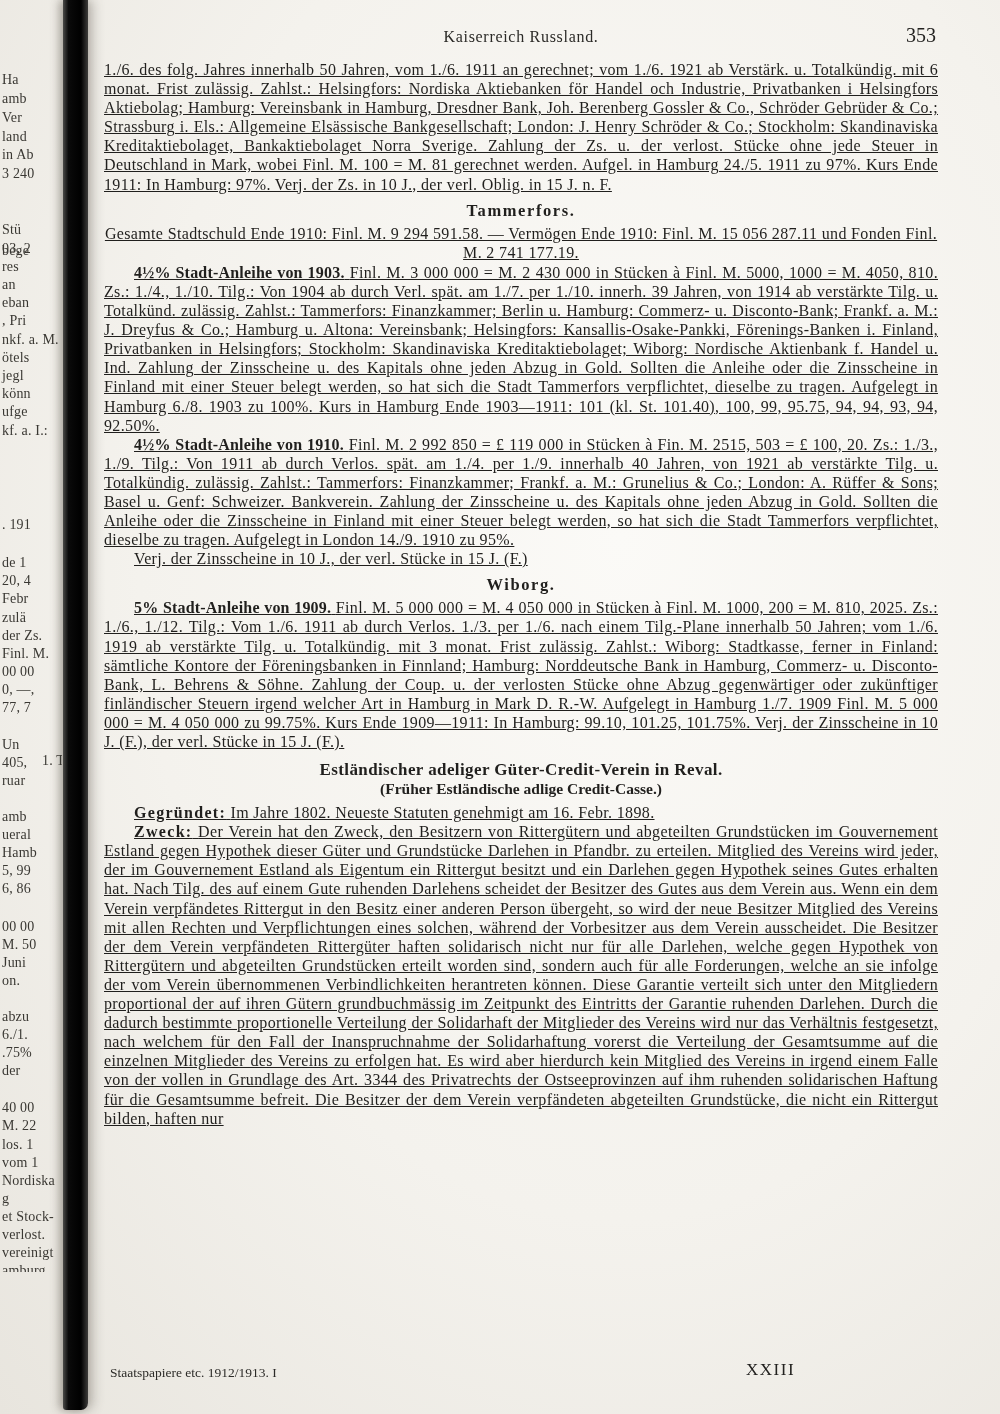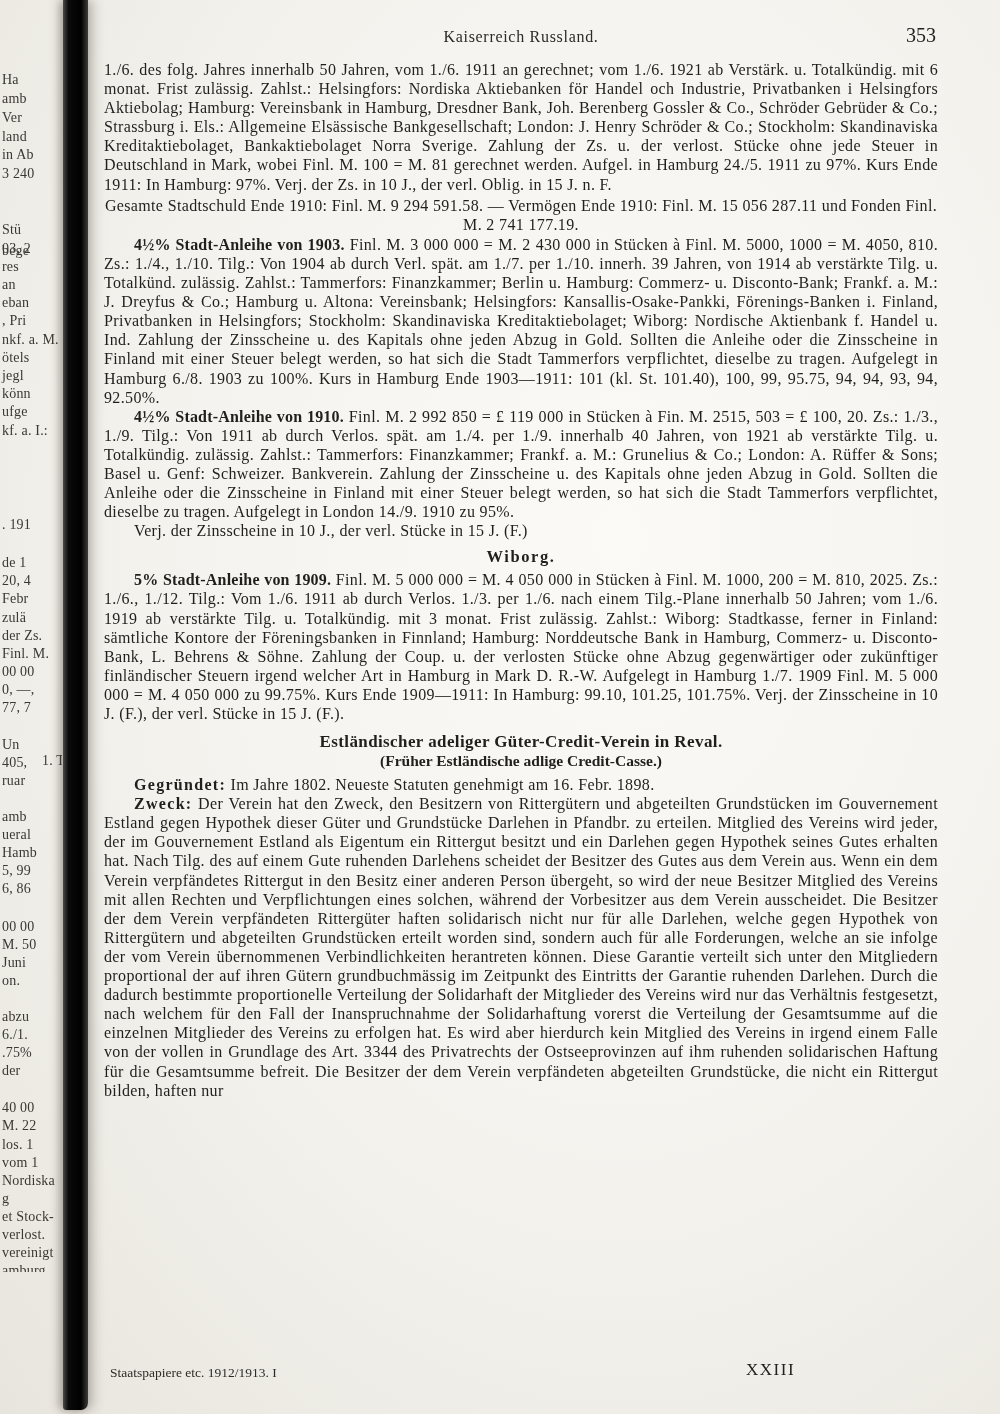--- a/index.html
+++ b/index.html
@@ -20,21 +20,21 @@
   
   .margin-col { position:absolute; left:0; top:0; width:62px; height:1272px; overflow:hidden; }
   .frag { position:absolute; left:2px; font-size:14px; color:#3a3833; white-space:nowrap; letter-spacing:.2px; }
 
   .content { position:absolute; left:104px; top:24px; width:834px; }
 
   .pagehead { position:relative; height:36px; }
   .running-title { position:absolute; left:0; right:0; top:4px; text-align:center; font-size:16px; letter-spacing:.7px; color:#2b2a27; }
   .pageno { position:absolute; right:2px; top:0; font-size:20px; color:#232220; }
 
-  p.body { font-size:16px; line-height:19.1px; letter-spacing:.35px; text-align:justify; text-indent:30px; }
+  p.body { font-size:16px; line-height:19.1px; letter-spacing:.35px; text-align:justify; text-indent:30px;text-decoration:underline; }
   p.noindent { text-indent:0; }
   p.centered { text-align:center; text-indent:0; margin:2px 0 1px; }
 
   .sect { font-size:16.5px; font-weight:bold; text-align:center; letter-spacing:1.6px; margin:7px 0 3px; }
   .sect-big { font-size:17px; font-weight:bold; text-align:center; letter-spacing:.4px; margin:9px 0 0; }
   .sect-sub { font-size:15.5px; font-weight:bold; text-align:center; margin:0 0 5px; }
 
   .lead { font-weight:bold; letter-spacing:.2px; }
   .lead-sperr { font-weight:bold; letter-spacing:1.3px; }
 
@@ -109,20 +109,21 @@
   </div>
 
 <div class="content">
   <div class="pagehead">
     <span class="running-title">Kaiserreich Russland.</span>
     <span class="pageno">353</span>
   </div>
 
   <p class="body noindent">1./6. des folg. Jahres innerhalb 50 Jahren, vom 1./6. 1911 an gerechnet; vom 1./6. 1921 ab Verstärk. u. Totalkündig. mit 6 monat. Frist zulässig. Zahlst.: Helsingfors: Nordiska Aktiebanken för Handel och Industrie, Privatbanken i Helsingfors Aktiebolag; Hamburg: Vereinsbank in Hamburg, Dresdner Bank, Joh. Berenberg Gossler &amp; Co., Schröder Gebrüder &amp; Co.; Strassburg i. Els.: Allgemeine Elsässische Bankgesellschaft; London: J. Henry Schröder &amp; Co.; Stockholm: Skandinaviska Kreditaktiebolaget, Bankaktiebolaget Norra Sverige. Zahlung der Zs. u. der verlost. Stücke ohne jede Steuer in Deutschland in Mark, wobei Finl. M. 100 = M. 81 gerechnet werden. Aufgel. in Hamburg 24./5. 1911 zu 97%. Kurs Ende 1911: In Hamburg: 97%. Verj. der Zs. in 10 J., der verl. Oblig. in 15 J. n. F.</p>
 
+  <h2 class="sect">Tammerfors.</h2>
   <p class="body centered">Gesamte Stadtschuld Ende 1910: Finl. M. 9 294 591.58. — Vermögen Ende 1910: Finl. M. 15 056 287.11 und Fonden Finl. M. 2 741 177.19.</p>
 
   <p class="body"><span class="lead">4½% Stadt-Anleihe von 1903.</span> <span>Finl. M. 3 000 000 = M. 2 430 000 in Stücken à Finl. M. 5000, 1000 = M. 4050, 810. Zs.: 1./4., 1./10. Tilg.: Von 1904 ab durch Verl. spät. am 1./7. per 1./10. innerh. 39 Jahren, von 1914 ab verstärkte Tilg. u. Totalkünd. zulässig. Zahlst.: Tammerfors: Finanzkammer; Berlin u. Hamburg: Commerz- u. Disconto-Bank; Frankf. a. M.: J. Dreyfus &amp; Co.; Hamburg u. Altona: Vereinsbank; Helsingfors: Kansallis-Osake-Pankki, Förenings-Banken i. Finland, Privatbanken in Helsingfors; Stockholm: Skandinaviska Kreditaktiebolaget; Wiborg: Nordische Aktienbank f. Handel u. Ind. Zahlung der Zinsscheine u. des Kapitals ohne jeden Abzug in Gold. Sollten die Anleihe oder die Zinsscheine in Finland mit einer Steuer belegt werden, so hat sich die Stadt Tammerfors verpflichtet, dieselbe zu tragen. Aufgelegt in Hamburg 6./8. 1903 zu 100%. Kurs in Hamburg Ende 1903—1911: 101 (kl. St. 101.40), 100, 99, 95.75, 94, 94, 93, 94, 92.50%.</span></p>
 
   <p class="body"><span class="lead">4½% Stadt-Anleihe von 1910.</span> <span>Finl. M. 2 992 850 = £ 119 000 in Stücken à Fin. M. 2515, 503 = £ 100, 20. Zs.: 1./3., 1./9. Tilg.: Von 1911 ab durch Verlos. spät. am 1./4. per 1./9. innerhalb 40 Jahren, von 1921 ab verstärkte Tilg. u. Totalkündig. zulässig. Zahlst.: Tammerfors: Finanzkammer; Frankf. a. M.: Grunelius &amp; Co.; London: A. Rüffer &amp; Sons; Basel u. Genf: Schweizer. Bankverein. Zahlung der Zinsscheine u. des Kapitals ohne jeden Abzug in Gold. Sollten die Anleihe oder die Zinsscheine in Finland mit einer Steuer belegt werden, so hat sich die Stadt Tammerfors verpflichtet, dieselbe zu tragen. Aufgelegt in London 14./9. 1910 zu 95%.</span></p>
 
   <p class="body">Verj. der Zinsscheine in 10 J., der verl. Stücke in 15 J. (F.)</p>
 
   <h2 class="sect">Wiborg.</h2>
 

